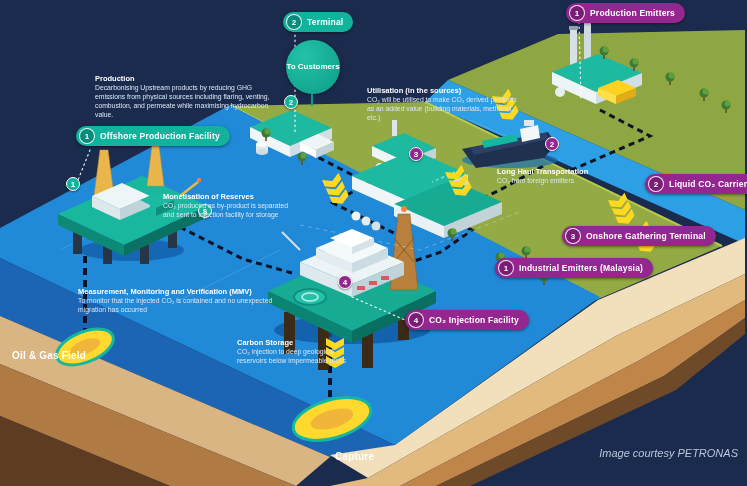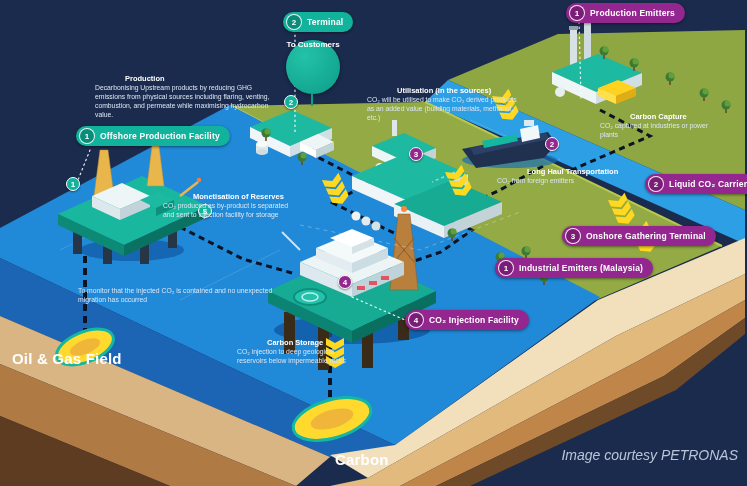--- a/index.html
+++ b/index.html
@@ -20,29 +20,29 @@
   .badge.purple .num{background:#7a1d76}
 
   .marker{position:absolute;width:14px;height:14px;border-radius:50%;
           border:1px solid #fff;color:#fff;font-weight:bold;font-size:8px;
           line-height:13px;text-align:center;box-shadow:0 1px 2px rgba(0,0,0,.4);
           box-sizing:border-box;}
   .marker.teal{background:#12b39c}
   .marker.purple{background:#93278f}
 
   .note{position:absolute;color:#fff;}
-  .note-title{font-weight:bold;font-size:7.5px;line-height:1.25;margin-bottom:1px;margin-left:30px;}
+  .note-title{font-weight:bold;font-size:7.5px;line-height:1.25;margin-bottom:1px;}
   .note-body{font-size:6.8px;line-height:1.32;color:#dbe6f4;}
 
-  .glabel{position:absolute;font-weight:bold;font-size:15px;color:#fff;letter-spacing:.2px;}
-  .credit{position:absolute;right:9px;top:447px;font-style:italic;font-size:14px;color:#b9c6da;}
+  .glabel{position:absolute;font-weight:bold;font-size:10px;color:#fff;letter-spacing:.2px;}
+  .credit{position:absolute;right:9px;top:447px;font-style:italic;font-size:11px;color:#b9c6da;}
 
   .balloon{position:absolute;left:286px;top:40px;width:54px;height:54px;border-radius:50%;
            background:radial-gradient(circle at 35% 30%,#23c2a8,#0d9c88);
-           display:flex;justify-content:center;text-align:center;
+           display:flex;align-items:center;justify-content:center;text-align:center;
            font-weight:bold;font-size:8px;line-height:1.25;color:#fff;
            box-shadow:0 1px 4px rgba(0,0,0,.4);}
   .balloon-tail{position:absolute;left:311px;top:93px;width:2px;height:13px;background:#0d9c88;}
 </style>
 </head>
 <body>
 
 <div class="stage">
 
   <svg width="747" height="486" viewBox="0 0 747 486">
@@ -343,37 +343,34 @@
   <div class="marker purple" style="left:545px;top:137px">2</div>
 
   <div class="note" style="left:95px;top:74px;width:178px">
     <div class="note-title">Production</div>
     <div class="note-body">Decarbonising Upstream products by reducing GHG emissions from physical sources including flaring, venting, combustion, and permeate while maximising hydrocarbon value.</div>
   </div>
   <div class="note" style="left:367px;top:86px;width:152px">
     <div class="note-title">Utilisation (in the sources)</div>
     <div class="note-body">CO₂ will be utilised to make CO₂ derived products as an added value (building materials, methanol, etc.)</div>
   </div>
-  <div class="note" style="left:600px;top:112px;width:125px">
-    <div class="note-title">Carbon Capture</div>
-    <div class="note-body">CO₂ captured at industries or power plants</div>
-  </div>
   <div class="note" style="left:163px;top:192px;width:135px">
     <div class="note-title">Monetisation of Reserves</div>
     <div class="note-body">CO₂ produced as by-product is separated and sent to injection facility for storage</div>
   </div>
   <div class="note" style="left:497px;top:167px;width:130px">
     <div class="note-title">Long Haul Transportation</div>
     <div class="note-body">CO₂ from foreign emitters</div>
   </div>
   <div class="note" style="left:78px;top:287px;width:200px">
+    <div class="note-title">Measurement, Monitoring and Verification (MMV)</div>
     <div class="note-body">To monitor that the injected CO₂ is contained and no unexpected migration has occurred</div>
   </div>
   <div class="note" style="left:237px;top:338px;width:115px">
     <div class="note-title">Carbon Storage</div>
     <div class="note-body">CO₂ injection to deep geological reservoirs below impermeable rocks</div>
   </div>
 
   <div class="glabel" style="left:12px;top:350px">Oil &amp; Gas Field</div>
-  <div class="glabel" style="left:335px;top:451px">Carbon</div>
+  <div class="glabel" style="left:335px;top:451px">Capture</div>
   <div class="credit">Image courtesy PETRONAS</div>
 
 </div>
 
 </body></html>

